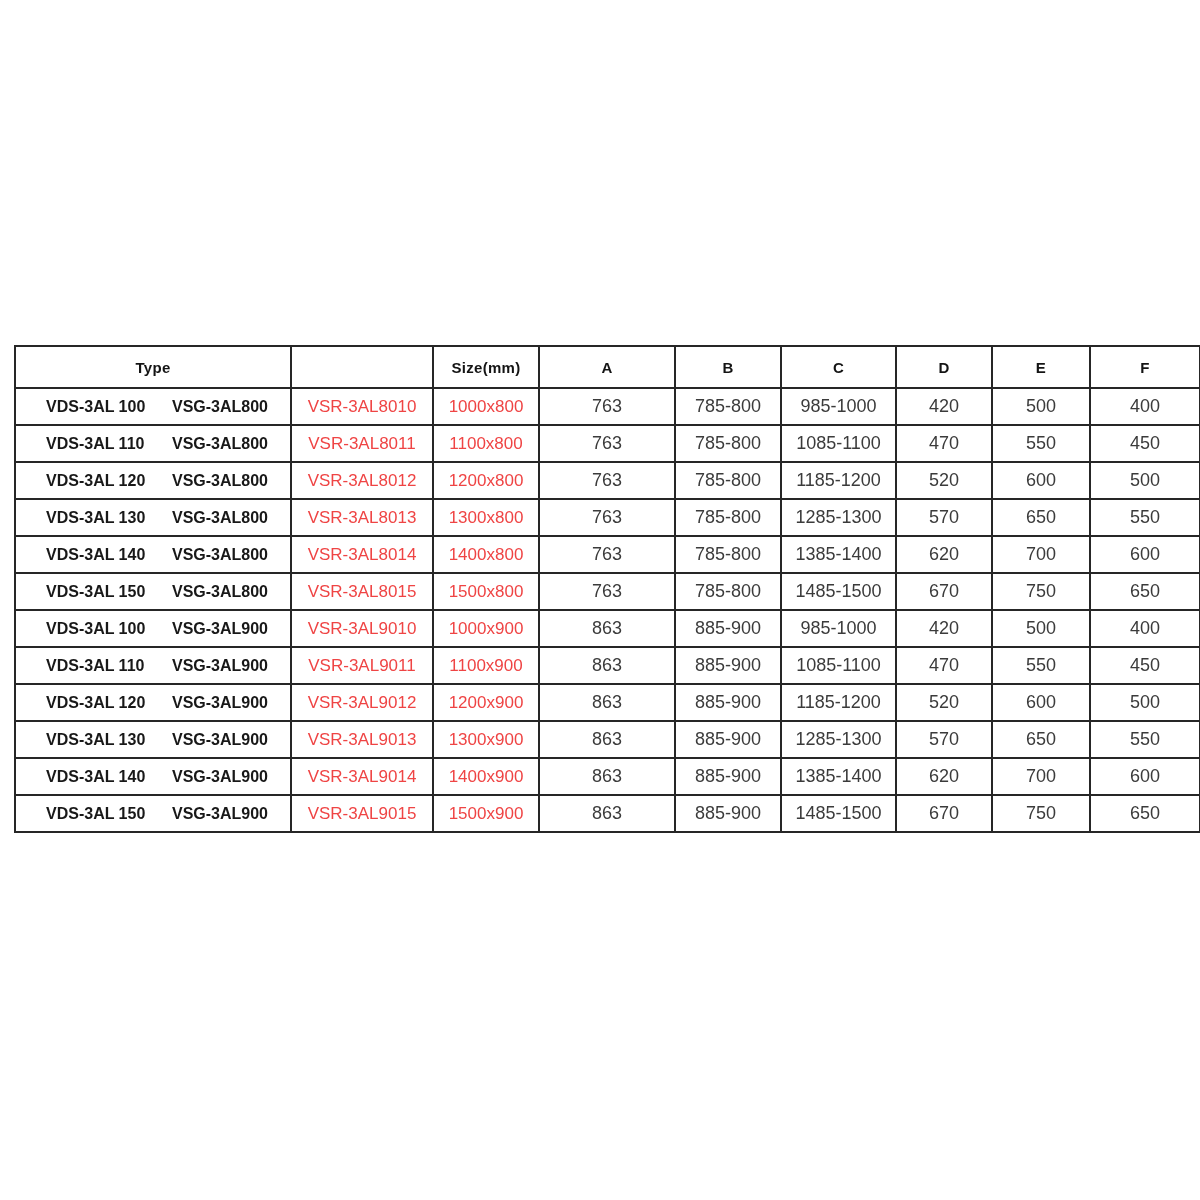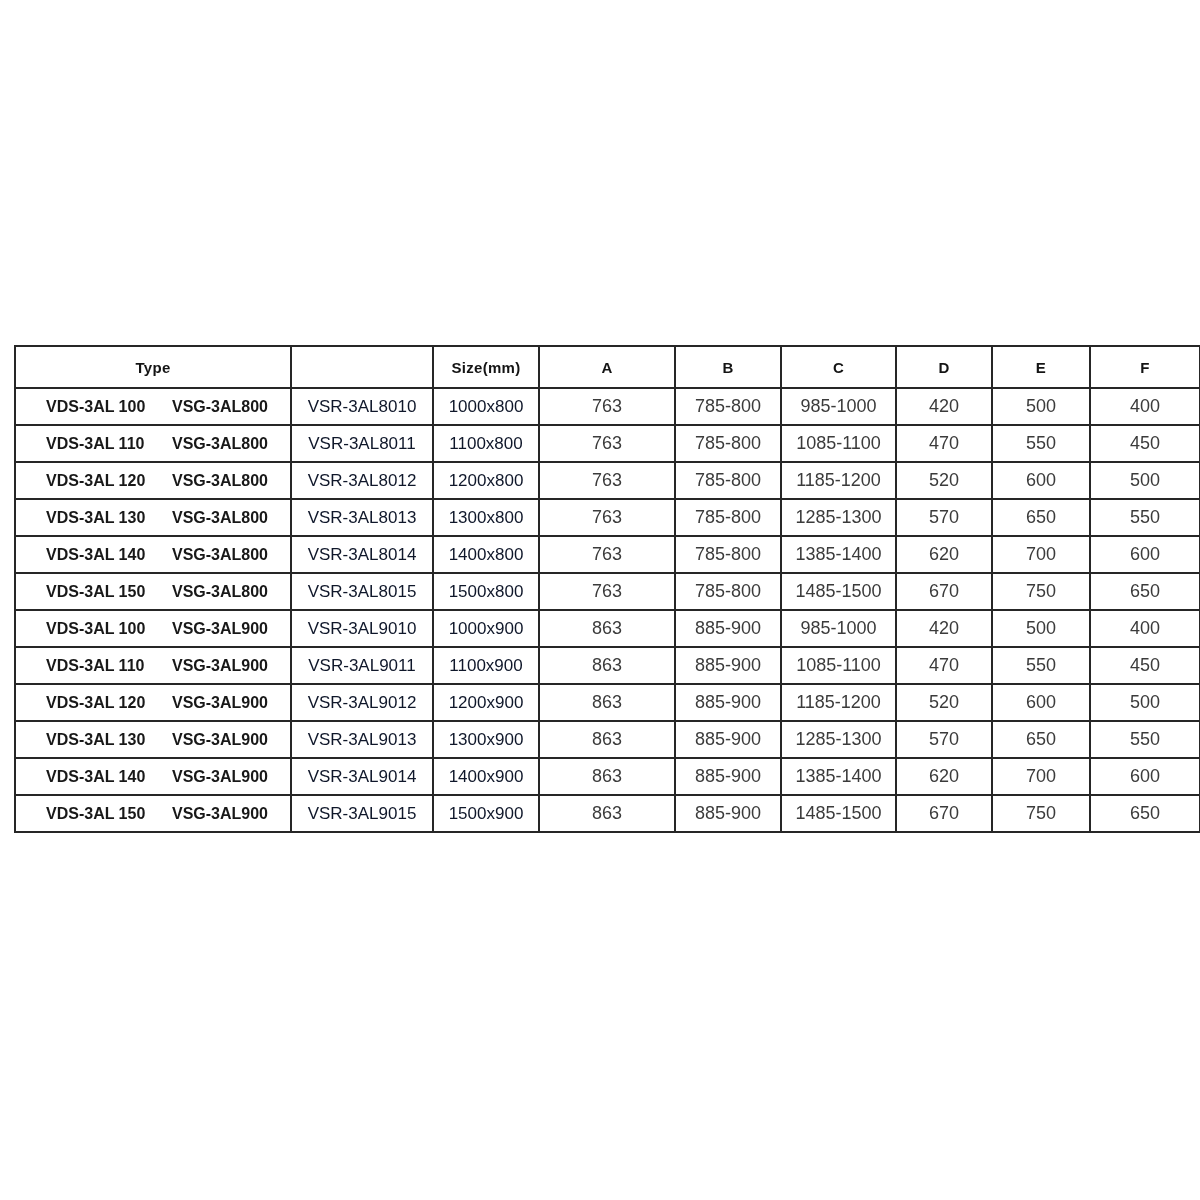--- a/index.html
+++ b/index.html
@@ -46,21 +46,21 @@
     color: #181818;
   }
   td.type-cell .pair {
     display: flex;
     justify-content: space-between;
     align-items: flex-end;
     padding: 0 22px 0 30px;
   }
   td.model-cell, td.size-cell {
     font-size: 17px;
-    color: #0f172a;
+    color: #ef4444;
     text-align: center;
   }
   td.num-cell {
     font-size: 18px;
     color: #3b3b3b;
   }
 </style>
 </head>
 <body>
 

